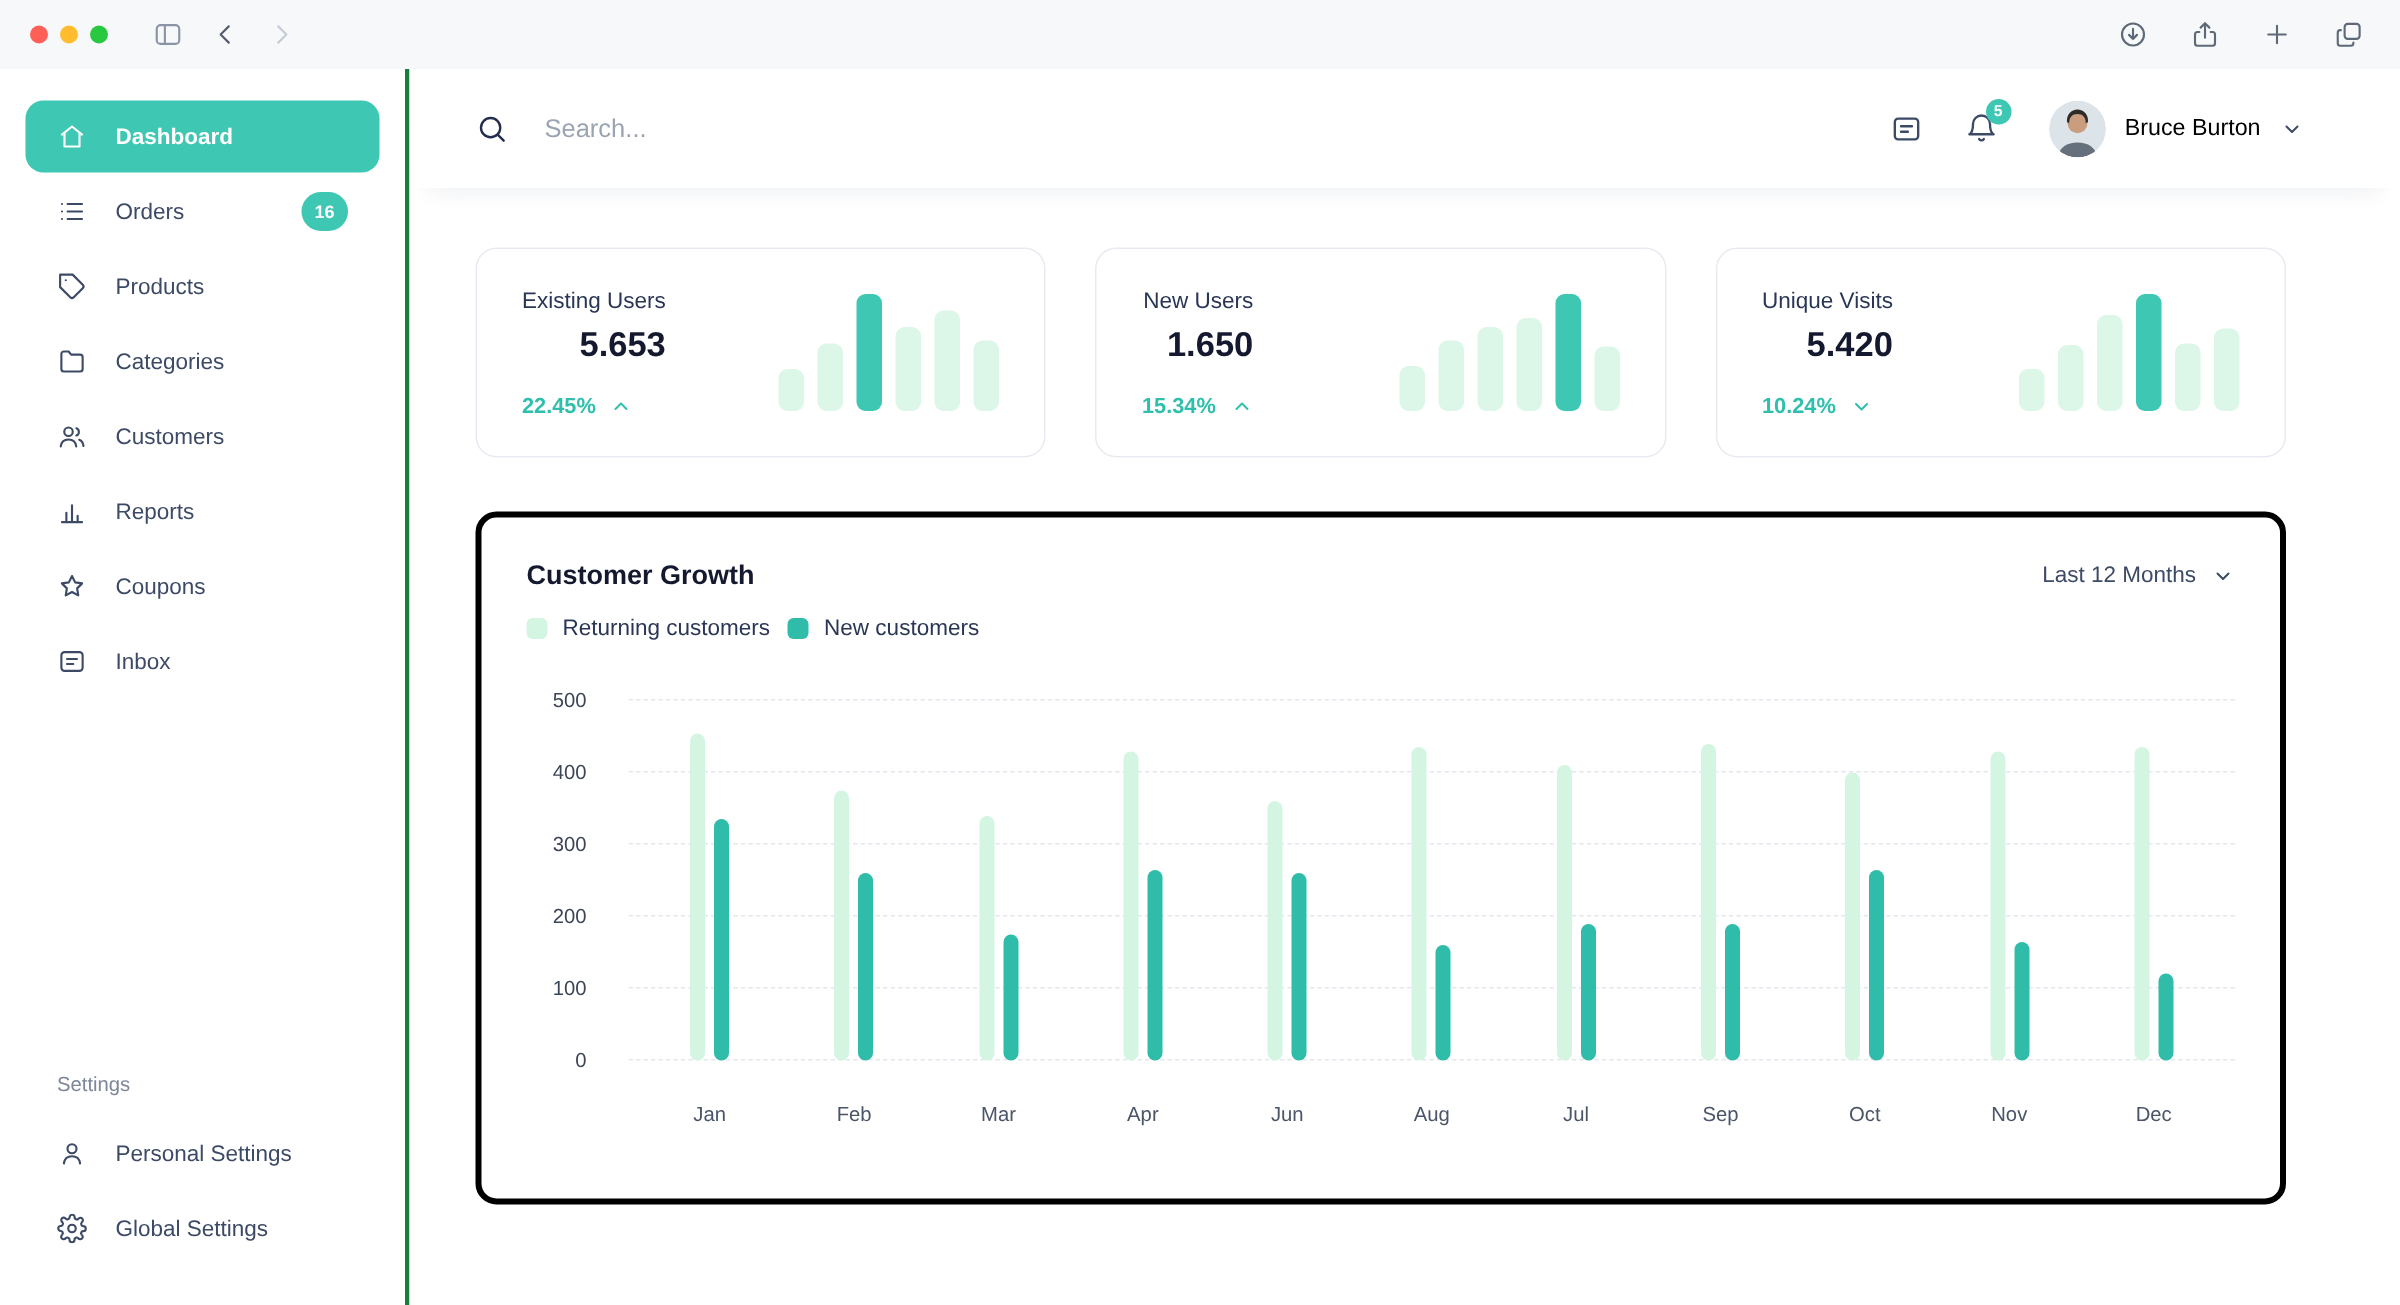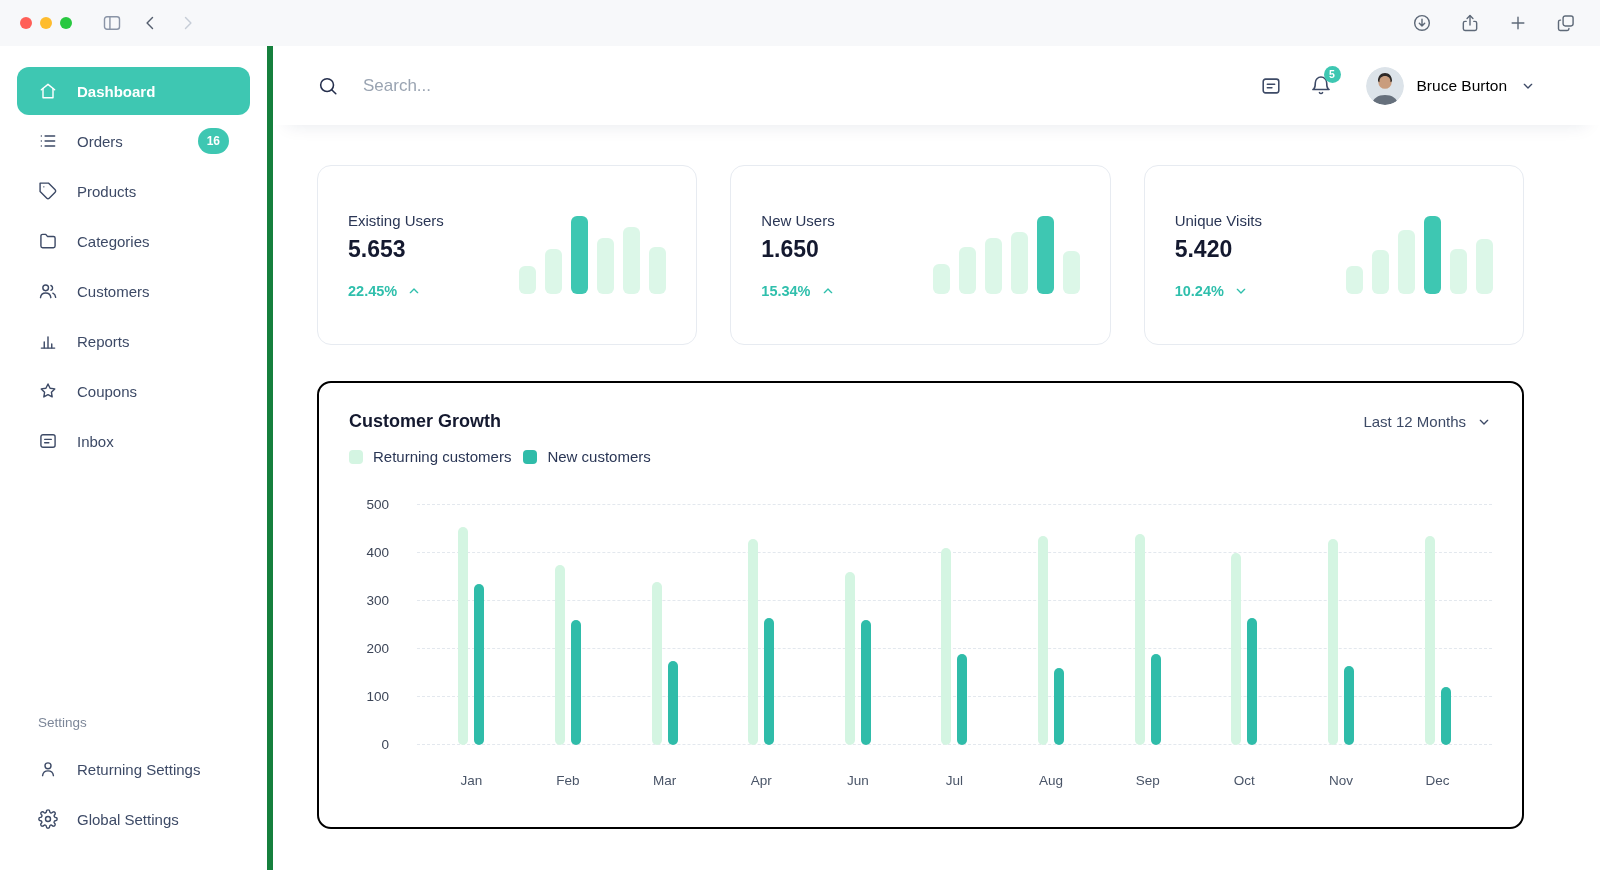--- a/index.html
+++ b/index.html
@@ -22,21 +22,21 @@
   .c-toggle { color:#8A94A6; }
   .c-back { color:#545E6E; }
   .c-fwd { color:#C6CDD7; }
   .chrome-spacer { flex:1; }
   .chrome-right { display:flex; gap:20px; align-items:center; color:#5E6978; }
 
   
   .app-body { display:flex; height:824px; }
 
   
-  .sidebar { width:273px; background:#fff; border-right:6px solid #15803d;
+  .sidebar { width:273px; background:#fff; border-right:3px solid #15803d;
              display:flex; flex-direction:column; padding:20px 0 26px;justify-content:flex-end; }
   .nav-item { height:48px; margin:1px 17px; border-radius:12px; display:flex;
               align-items:center; gap:19px; padding:0 21px; color:#3D4A66;
               font-size:15px; cursor:pointer; }
   .nav-item .nav-ic { color:#3D4A66; display:flex; }
   .nav-item.active { background:#3EC7B2; color:#fff; font-weight:700; }
   .nav-item.active .nav-ic { color:#fff; }
   .nav-badge { margin-left:auto; background:#3EC7B2; color:#fff; font-size:12px;
                font-weight:700; padding:6px 9px; border-radius:999px; }
   .side-spacer { flex:1; }
@@ -60,36 +60,36 @@
                  font-size:10.5px; font-weight:700; display:flex;
                  align-items:center; justify-content:center; padding:0 4px; }
   .user { display:flex; align-items:center; gap:13px; margin-left:8px; cursor:pointer; }
   .avatar { width:38px; height:38px; border-radius:50%; overflow:hidden; }
   .user-name { font-size:15.5px; font-weight:400; color:#000000; }
   .user-chev { color:#3D4A66; }
 
   
   .content { padding:40px 76px 0 44px; }
   .stat-row { display:flex; gap:33px; }
-  .stat-card { flex:1; height:180px; border:1px solid #E7EBF1; border-radius:14px;
+  .stat-card { flex:1; height:140px; border:1px solid #E7EBF1; border-radius:14px;
                padding:20px 30px; display:flex; justify-content:space-between;
-               align-items:center; background:#fff; }
+               align-items:center; background:#fff;text-align:right; }
   .stat-title { font-size:15px; color:#2A3655; margin-bottom:7px; }
   .stat-value { font-size:23px; font-weight:800; color:#14192F; margin-bottom:20px; }
   .stat-change { display:flex; align-items:center; gap:9px; color:#2FBFAC;
                  font-size:14.5px; font-weight:600; }
   .trend-chev { color:#2FBFAC; }
   .trend-chev.down { transform:rotate(180deg); }
   .spark { display:flex; align-items:flex-end; gap:9px; height:78px; }
   .spark-bar { width:17px; border-radius:6px; background:#DCF7E8; }
   .spark-bar.hl { background:#3EC7B2; }
 
   
-  .growth-card { margin-top:36px; border:2px solid #000000; border-radius:14px;
-                 padding:28px 30px 26px; background:#fff; }
+  .growth-card { margin-top:36px; border:4px solid #000000; border-radius:14px;
+                 padding:28px 30px 36px; background:#fff; }
   .growth-head { display:flex; justify-content:space-between; align-items:center; }
   .growth-title { font-size:18px; font-weight:800; color:#14192F; }
   .period { display:flex; align-items:center; gap:10px; color:#3D4A66;
             font-size:15px; cursor:pointer; }
   .legend { margin-top:16px; display:flex; gap:12px; align-items:center;
             font-size:15px; color:#2A3655; }
   .lg-item { display:flex; align-items:center; gap:10px; }
   .sw { width:14px; height:14px; border-radius:4px; display:inline-block; }
   .sw.light { background:#D4F5E2; }
   .sw.dark { background:#2FBCA9; }
@@ -243,21 +243,21 @@
     <div class="side-spacer"></div>
     <div class="settings-label">Settings</div>
 
     <div class="nav-item">
       <span class="nav-ic">
         <svg class="ic" viewBox="0 0 24 24">
             <circle cx="12" cy="8.2" r="3.6"></circle>
             <path d="M5.5 20c.5-3.8 3.2-5.8 6.5-5.8s6 2 6.5 5.8"></path>
           </svg>
         </span>
-      <span>Returning Settings</span>
+      <span>Personal Settings</span>
     </div>
     <div class="nav-item">
       <span class="nav-ic">
         <svg class="ic" viewBox="0 0 24 24">
             <circle cx="12" cy="12" r="3"></circle>
             <path d="M19.4 15a1.7 1.7 0 0 0 .3 1.9l.1.1a2 2 0 1 1-2.8 2.8l-.1-.1a1.7 1.7 0 0 0-1.9-.3 1.7 1.7 0 0 0-1 1.5V21a2 2 0 1 1-4 0v-.1a1.7 1.7 0 0 0-1.1-1.5 1.7 1.7 0 0 0-1.9.3l-.1.1a2 2 0 1 1-2.8-2.8l.1-.1a1.7 1.7 0 0 0 .3-1.9 1.7 1.7 0 0 0-1.5-1H3a2 2 0 1 1 0-4h.1a1.7 1.7 0 0 0 1.5-1.1 1.7 1.7 0 0 0-.3-1.9l-.1-.1a2 2 0 1 1 2.8-2.8l.1.1a1.7 1.7 0 0 0 1.9.3h.1a1.7 1.7 0 0 0 1-1.5V3a2 2 0 1 1 4 0v.1a1.7 1.7 0 0 0 1 1.5 1.7 1.7 0 0 0 1.9-.3l.1-.1a2 2 0 1 1 2.8 2.8l-.1.1a1.7 1.7 0 0 0-.3 1.9v.1a1.7 1.7 0 0 0 1.5 1H21a2 2 0 1 1 0 4h-.1a1.7 1.7 0 0 0-1.5 1z"></path>
           </svg>
         </span>
       <span>Global Settings</span>
     </div>
@@ -458,34 +458,34 @@
                 </div>
                 <div class="group">
                   <div class="bars">
                     <div class="bar light" style="height: 72%;"></div>
                     <div class="bar dark" style="height: 52%;"></div>
                   </div>
                   <div class="xlabel">Jun</div>
                 </div>
                 <div class="group">
                   <div class="bars">
+                    <div class="bar light" style="height: 87%;"></div>
+                    <div class="bar dark" style="height: 32%;"></div>
+                  </div>
+                  <div class="xlabel">Aug</div>
+                </div>
+                <div class="group">
+                  <div class="bars">
                     <div class="bar light" style="height: 82%;"></div>
                     <div class="bar dark" style="height: 38%;"></div>
                   </div>
                   <div class="xlabel">Jul</div>
                 </div>
                 <div class="group">
                   <div class="bars">
-                    <div class="bar light" style="height: 87%;"></div>
-                    <div class="bar dark" style="height: 32%;"></div>
-                  </div>
-                  <div class="xlabel">Aug</div>
-                </div>
-                <div class="group">
-                  <div class="bars">
                     <div class="bar light" style="height: 88%;"></div>
                     <div class="bar dark" style="height: 38%;"></div>
                   </div>
                   <div class="xlabel">Sep</div>
                 </div>
                 <div class="group">
                   <div class="bars">
                     <div class="bar light" style="height: 80%;"></div>
                     <div class="bar dark" style="height: 53%;"></div>
                   </div>

